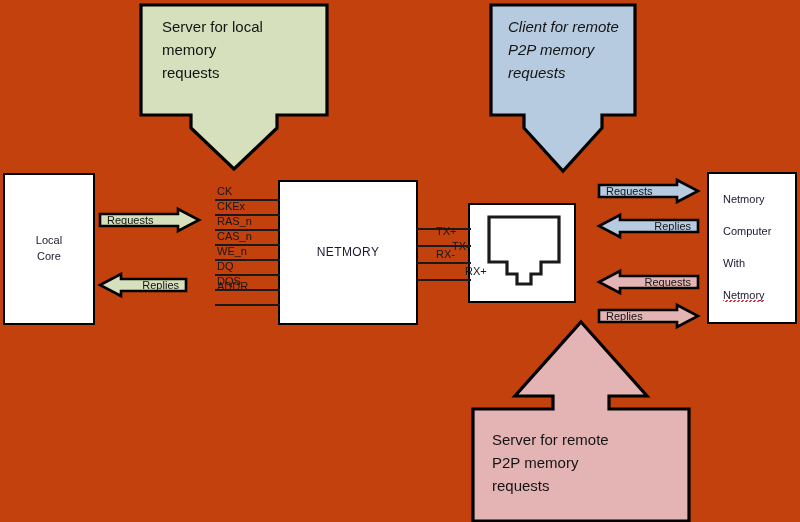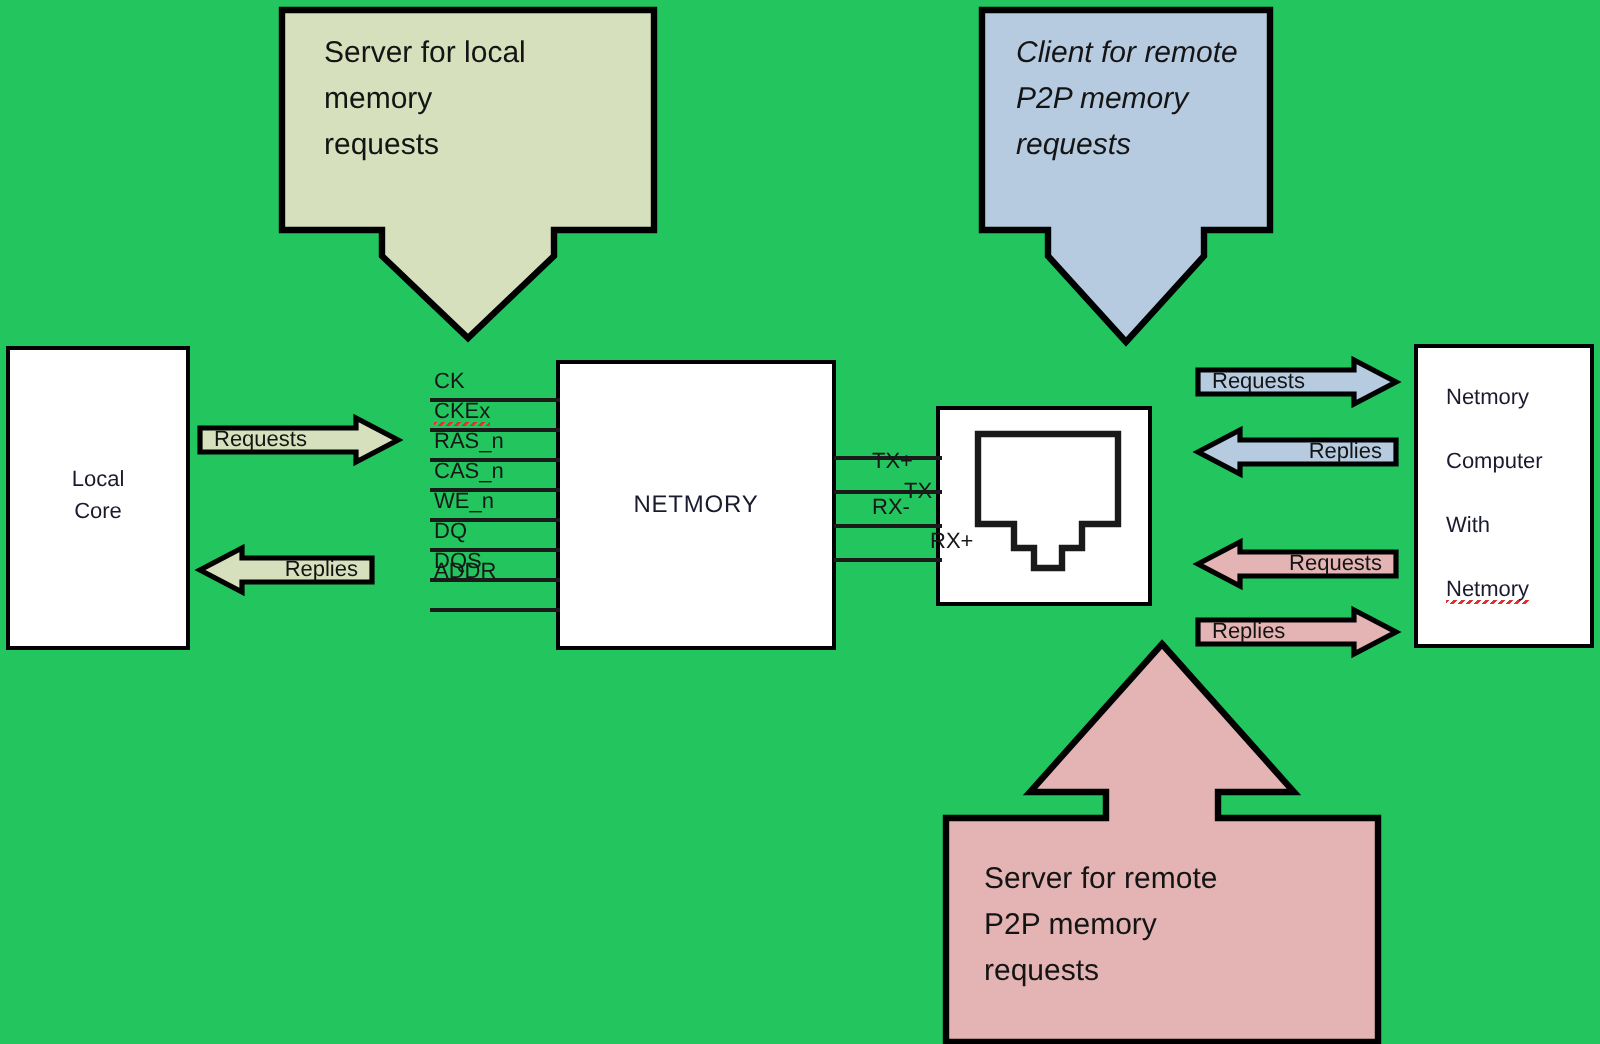--- a/index.html
+++ b/index.html
@@ -8,21 +8,21 @@
     padding: 0;
     background: #ffffff;
   }
   body {
     font-family: "Liberation Sans", sans-serif;
   }
   #canvas {
     position: relative;
     width: 800px;
     height: 522px;
-    background: #22c55e;
+    background: #c2410c;
     overflow: hidden;
   }
 
   
   .box {
     position: absolute;
     background: #ffffff;
     border: 2px solid #000000;
     box-sizing: border-box;
     display: flex;

